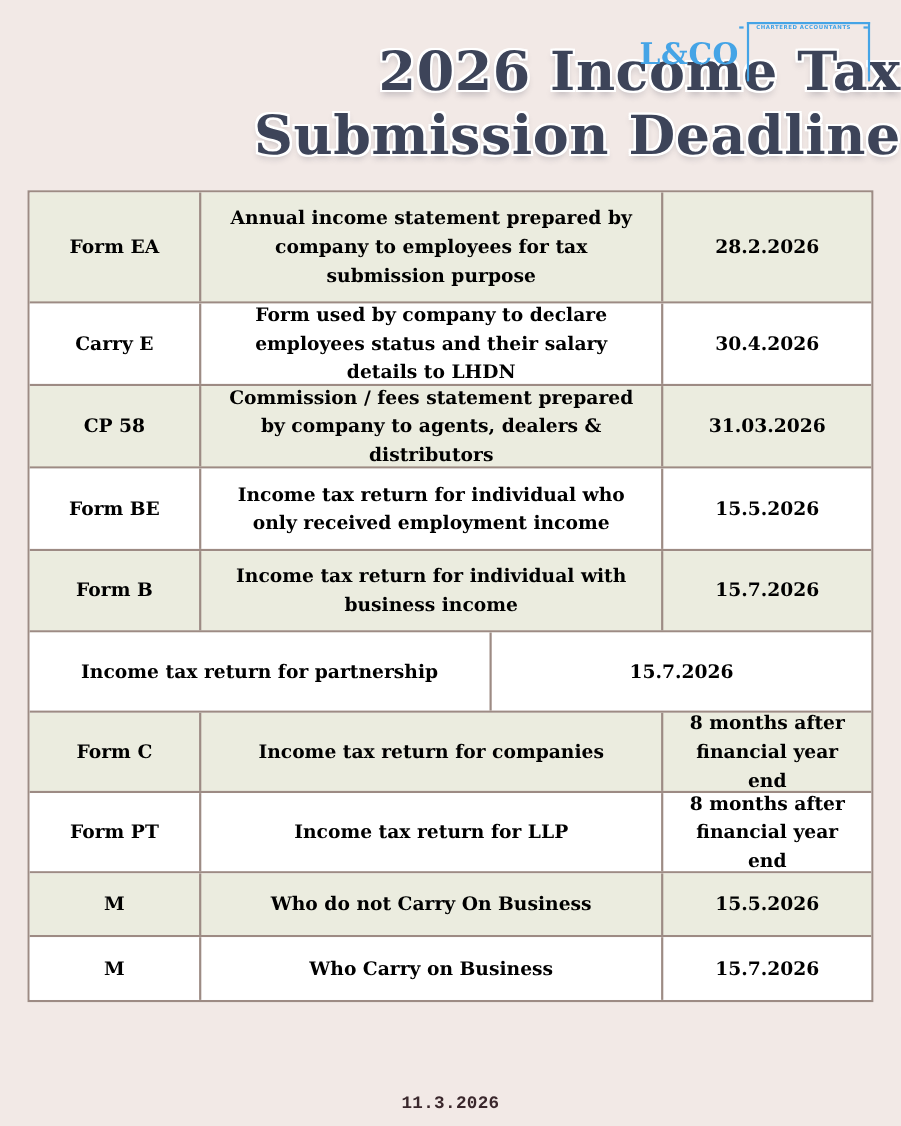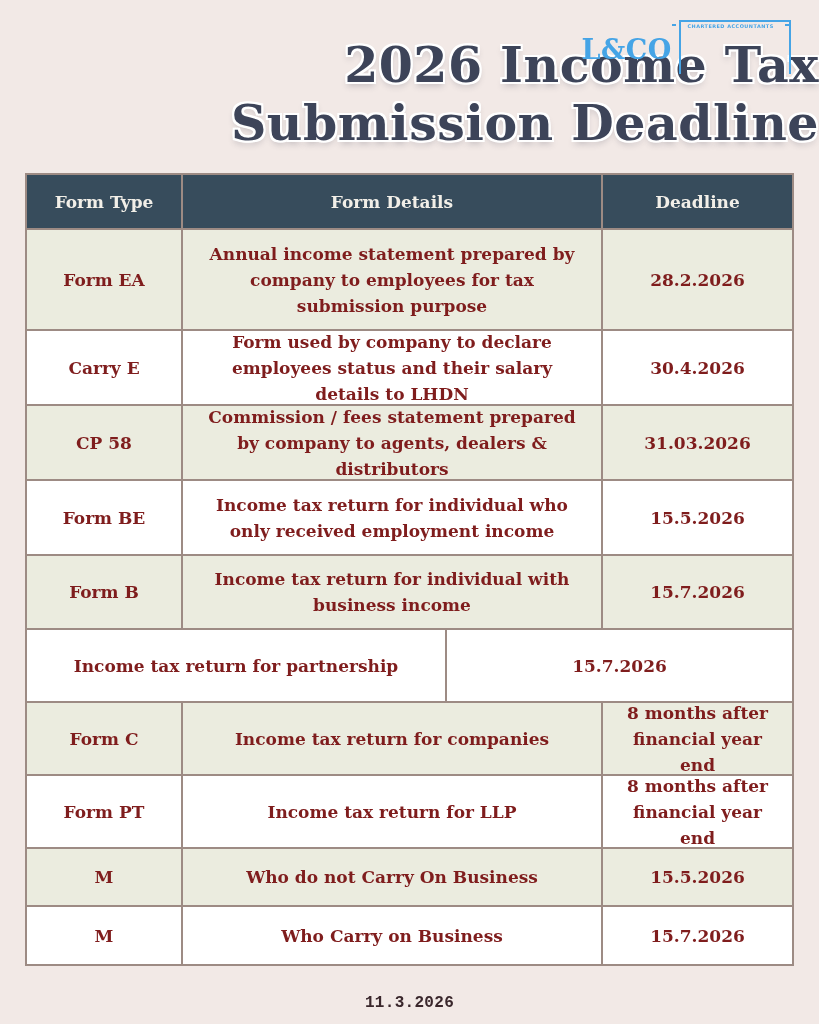--- a/index.html
+++ b/index.html
@@ -91,21 +91,21 @@
   .tr { display: flex; border-bottom: 2px solid #9d8b84; }
   .tr:last-child { border-bottom: none; }
   .cell {
     display: flex;
     align-items: center;
     justify-content: center;
     text-align: center;
     padding: 6px 14px;
     font-weight: bold;
     font-size: 17px;
-    color: #7f1d1d;
+    color: #000000;
     line-height: 26px;
   }
   .c1 { width: 156px; border-right: 2px solid #9d8b84; }
   .c2 { width: 420px; border-right: 2px solid #9d8b84; }
   .c3 { flex: 1; }
 
   .tr.head { background: #374c5c; height: 55px; }
   .tr.head .cell { color: #f2efe8; border-right-color: #9d8b84; }
 
   .tr.alt { background: #ebecdf; }
@@ -142,25 +142,20 @@
 
 <div class="logo">
   <div class="logo-name">L&amp;CO</div>
   <div class="logo-sub-row">
     <span class="logo-sub">CHARTERED ACCOUNTANTS</span>
   </div>
 </div>
 
 <div class="table">
 
-  <div class="tr head">
-    <div class="cell c1">Form Type</div>
-    <div class="cell c2">Form Details</div>
-    <div class="cell c3">Deadline</div>
-  </div>
 
   <div class="tr alt h103">
     <div class="cell c1">Form EA</div>
     <div class="cell c2">Annual income statement prepared by company to employees for tax submission purpose</div>
     <div class="cell c3">28.2.2026</div>
   </div>
 
   <div class="tr plain h77">
     <div class="cell c1">Carry E</div>
     <div class="cell c2">Form used by company to declare employees status and their salary details to LHDN</div>

